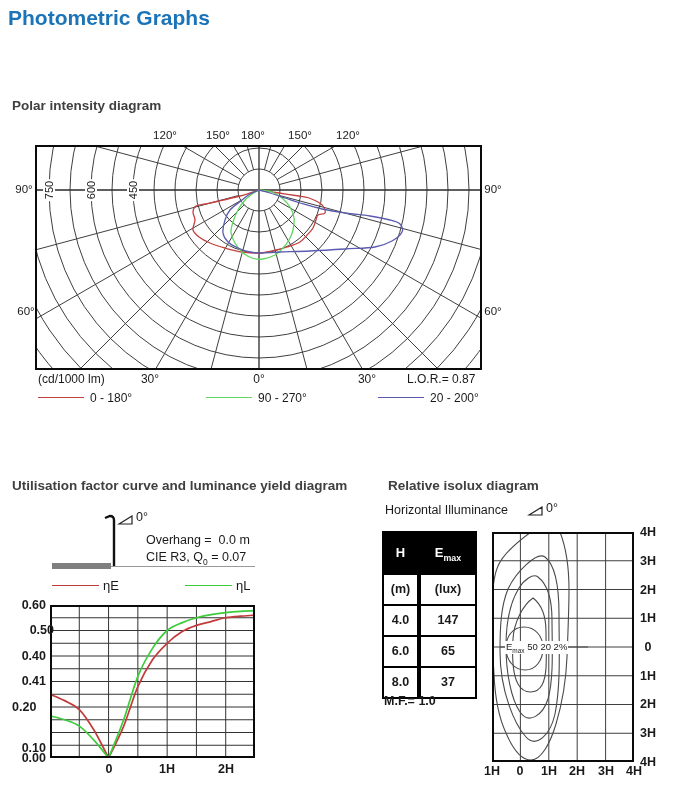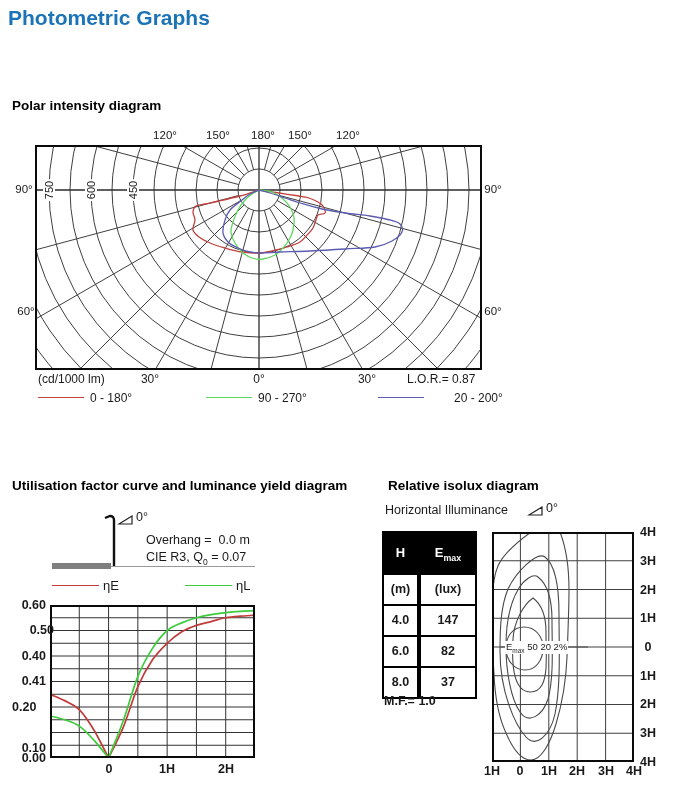--- a/index.html
+++ b/index.html
@@ -1,20 +1,20 @@
 <!DOCTYPE html>
 <html><head>
 <meta charset="utf-8">
 <style>
   html,body{margin:0;padding:0;background:#fff;}
   .page{position:relative;width:678px;height:800px;background:#fff;overflow:hidden;
         font-family:"Liberation Sans",sans-serif;color:#1a1a1a;}
   .abs{position:absolute;white-space:nowrap;}
   .h1{font-size:21px;font-weight:600;color:#1b74b8;}
-  .h2{font-size:13.5px;font-weight:700;color:#000000;}
+  .h2{font-size:13.5px;font-weight:700;color:#404040;}
   .lbl{font-size:11.5px;color:#1a1a1a;}
   .cent{transform:translate(-50%,0);}
   .ax{font-size:12.5px;font-weight:600;}
   .rlab{font-size:11px;background:#fff;padding:0 2px;transform:translate(-50%,-50%) rotate(-90deg);}
   .legline{position:absolute;width:46px;height:0;border-top:1.6px solid #000;}
   .pre{white-space:pre;}
   .txt12{font-size:12px;}
   .txt125{font-size:12.5px;}
   .tcol{position:absolute;border:2px solid #000;background:#fff;text-align:center;}
   .thead{height:40px;line-height:40px;background:#000;color:#fff;font-size:13px;font-weight:600;}
@@ -70,21 +70,21 @@
       <line x1="0" y1="45" x2="447" y2="45" stroke="#2a2a2a" stroke-width="1.3"></line>
       <line x1="224" y1="0" x2="224" y2="225" stroke="#2a2a2a" stroke-width="1.3"></line>
       <path d="M224,45C220.8,46.0 211.7,49.2 205,51C198.3,52.8 189.8,54.7 184,56C178.2,57.3 173.8,58.2 170,59C166.2,59.8 163.0,59.7 161,61C159.0,62.3 158.2,64.7 158,67C157.8,69.3 160.0,72.0 160,75C160.0,78.0 157.3,82.2 158,85C158.7,87.8 161.2,89.8 164,92C166.8,94.2 170.7,96.2 175,98C179.3,99.8 184.7,101.5 190,103C195.3,104.5 201.3,106.2 207,107C212.7,107.8 218.3,108.3 224,108C229.7,107.7 236.3,106.0 241,105C245.7,104.0 248.0,103.3 252,102C256.0,100.7 261.5,99.2 265,97C268.5,94.8 270.8,91.3 273,89C275.2,86.7 276.7,85.3 278,83C279.3,80.7 280.2,77.2 281,75C281.8,72.8 281.5,71.2 283,70C284.5,68.8 289.2,69.5 290,68C290.8,66.5 289.2,62.8 288,61C286.8,59.2 285.3,58.3 283,57C280.7,55.7 277.2,54.0 274,53C270.8,52.0 269.0,51.8 264,51C259.0,50.2 250.7,49.0 244,48C237.3,47.0 227.3,45.5 224,45" fill="none" stroke="#c2413f" stroke-width="1.3"></path>
       <path d="M224,45C222.8,45.7 219.3,47.3 217,49C214.7,50.7 212.3,52.3 210,55C207.7,57.7 205.0,61.3 203,65C201.0,68.7 199.2,73.3 198,77C196.8,80.7 195.7,83.5 196,87C196.3,90.5 198.2,94.7 200,98C201.8,101.3 204.2,104.5 207,107C209.8,109.5 213.5,111.8 217,113C220.5,114.2 224.2,114.5 228,114C231.8,113.5 236.7,111.8 240,110C243.3,108.2 245.7,105.5 248,103C250.3,100.5 252.3,98.0 254,95C255.7,92.0 257.2,88.7 258,85C258.8,81.3 259.5,76.8 259,73C258.5,69.2 257.0,65.3 255,62C253.0,58.7 250.0,55.5 247,53C244.0,50.5 240.8,48.3 237,47C233.2,45.7 226.2,45.3 224,45" fill="none" stroke="#5fd75f" stroke-width="1.3"></path>
       <path d="M224,45C222.5,45.7 217.8,47.3 215,49C212.2,50.7 210.3,52.3 207,55C203.7,57.7 197.8,61.7 195,65C192.2,68.3 191.2,71.2 190,75C188.8,78.8 187.5,84.3 188,88C188.5,91.7 190.5,94.5 193,97C195.5,99.5 199.3,101.3 203,103C206.7,104.7 211.0,106.2 215,107C219.0,107.8 222.0,108.0 227,108C232.0,108.0 237.0,107.3 245,107C253.0,106.7 264.2,106.5 275,106C285.8,105.5 299.2,104.7 310,104C320.8,103.3 332.2,103.3 340,102C347.8,100.7 352.5,98.5 357,96C361.5,93.5 365.7,89.8 367,87C368.3,84.2 367.0,81.0 365,79C363.0,77.0 360.0,76.3 355,75C350.0,73.7 342.5,72.2 335,71C327.5,69.8 318.0,69.2 310,68C302.0,66.8 294.5,65.7 287,64C279.5,62.3 271.2,59.8 265,58C258.8,56.2 255.0,54.7 250,53C245.0,51.3 239.3,49.3 235,48C230.7,46.7 225.8,45.5 224,45" fill="none" stroke="#5b5bb0" stroke-width="1.3"></path>
       <rect x="1" y="1" width="445" height="223" fill="none" stroke="#0a0a0a" stroke-width="2"></rect>
     </svg>
 
   <div class="abs lbl cent" style="left:165px;top:129px;">120°</div>
   <div class="abs lbl cent" style="left:218px;top:129px;">150°</div>
-  <div class="abs lbl cent" style="left:263px;top:129px;">180°</div>
+  <div class="abs lbl cent" style="left:253px;top:129px;">180°</div>
   <div class="abs lbl cent" style="left:300px;top:129px;">150°</div>
   <div class="abs lbl cent" style="left:348px;top:129px;">120°</div>
 
   <div class="abs lbl cent" style="left:24px;top:183px;">90°</div>
   <div class="abs lbl cent" style="left:493px;top:183px;">90°</div>
   <div class="abs lbl cent" style="left:26px;top:305px;">60°</div>
   <div class="abs lbl cent" style="left:493px;top:305px;">60°</div>
 
   <div class="abs rlab" style="left:49px;top:190px;">750</div>
   <div class="abs rlab" style="left:91px;top:190px;">600</div>
@@ -94,21 +94,21 @@
   <div class="abs txt12 cent" style="left:150px;top:372px;">30°</div>
   <div class="abs txt12 cent" style="left:259px;top:372px;">0°</div>
   <div class="abs txt12 cent" style="left:367px;top:372px;">30°</div>
   <div class="abs txt12" style="left:407px;top:372px;">L.O.R.= 0.87</div>
 
   <div class="legline" style="left:38px;top:397px;border-color:#c2413f;"></div>
   <div class="abs txt12" style="left:90px;top:391px;">0 - 180°</div>
   <div class="legline" style="left:206px;top:397px;border-color:#5fd75f;"></div>
   <div class="abs txt12" style="left:258px;top:391px;">90 - 270°</div>
   <div class="legline" style="left:378px;top:397px;border-color:#5b5bb0;"></div>
-  <div class="abs txt12" style="left:430px;top:391px;margin-left:24px;">20 - 200°</div>
+  <div class="abs txt12" style="left:430px;top:391px;">20 - 200°</div>
 
   <div class="abs h2" style="left:12px;top:478px;">Utilisation factor curve and luminance yield diagram</div>
 
   <svg width="16" height="56" style="left:102px;top:512px;">
     <path d="M12,54 L12,8 Q12,4 8,4 L3,6" fill="none" stroke="#111" stroke-width="2.4"></path>
   </svg>
   <svg width="17" height="13" style="left:117px;top:513px;">
     <path d="M15,3 L2,11 L15,11 Z" fill="none" stroke="#222" stroke-width="1.2"></path>
   </svg>
   <div class="abs txt125" style="left:136px;top:510px;">0°</div>
@@ -171,21 +171,21 @@
     <div class="thead">H</div>
     <div class="tcell">(m)</div>
     <div class="tcell">4.0</div>
     <div class="tcell">6.0</div>
     <div class="tcell">8.0</div>
   </div>
   <div class="tcol" style="left:419px;top:531px;width:54px;">
     <div class="thead"><span>E</span><sub>max</sub></div>
     <div class="tcell">(lux)</div>
     <div class="tcell">147</div>
-    <div class="tcell">82</div>
+    <div class="tcell">65</div>
     <div class="tcell">37</div>
   </div>
   <div class="abs ax" style="left:384px;top:694px;">M.F.= 1.0</div>
 
   <svg id="isolux-svg" width="142" height="230" style="left:492px;top:532px;">
       <line x1="28.4" y1="0" x2="28.4" y2="230" stroke="#3f3f3f" stroke-width="1"></line>
       <line x1="56.8" y1="0" x2="56.8" y2="230" stroke="#3f3f3f" stroke-width="1"></line>
       <line x1="85.2" y1="0" x2="85.2" y2="230" stroke="#3f3f3f" stroke-width="1"></line>
       <line x1="113.6" y1="0" x2="113.6" y2="230" stroke="#3f3f3f" stroke-width="1"></line>
       <line x1="0" y1="28.75" x2="142" y2="28.75" stroke="#3f3f3f" stroke-width="1"></line>

